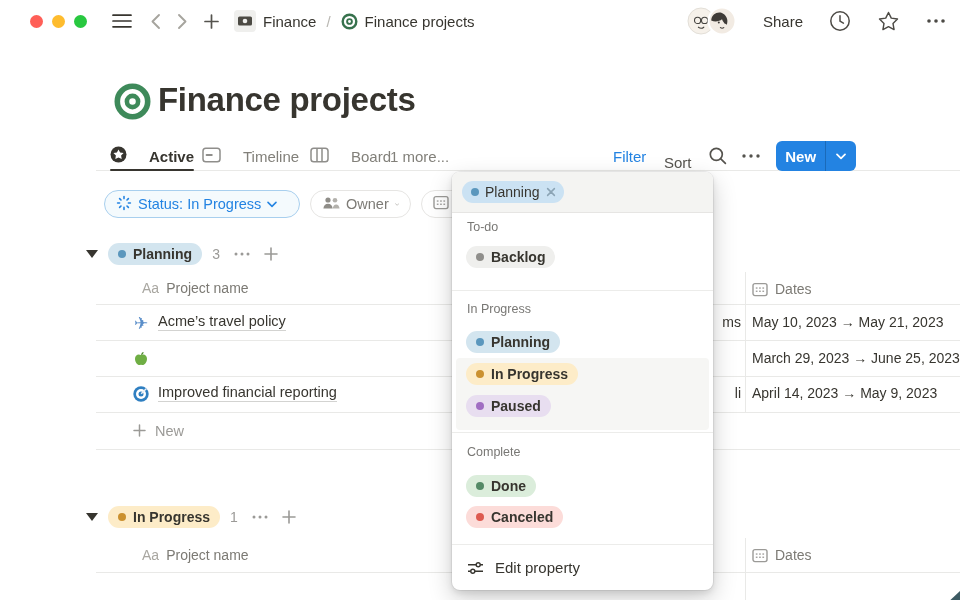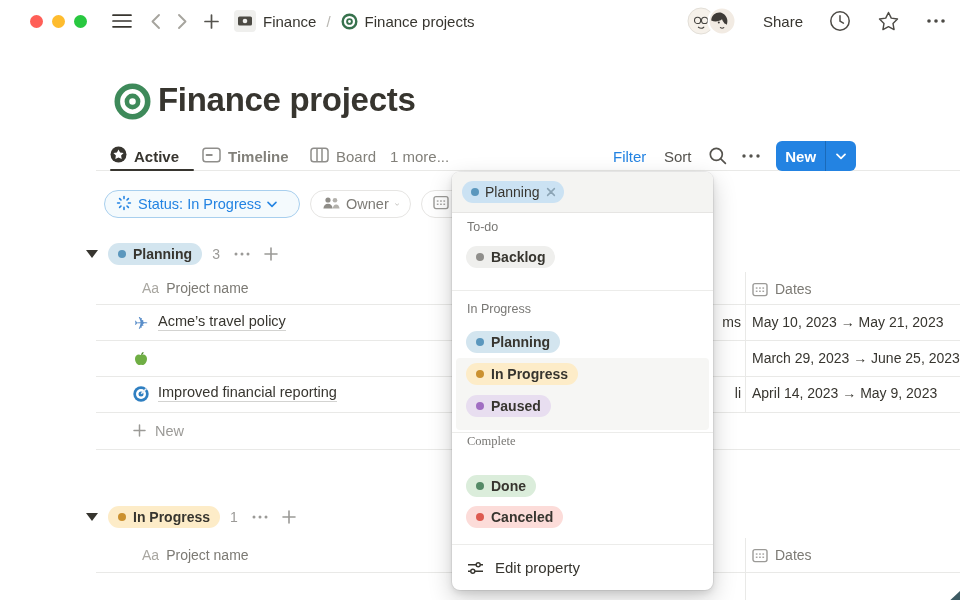--- a/index.html
+++ b/index.html
@@ -11,21 +11,21 @@
   .tl{width:13px;height:13px;border-radius:50%;margin-right:9px;}
   .tbicon{display:flex;align-items:center;justify-content:center;cursor:pointer;}
   .bc-iconbox{width:22px;height:22px;border-radius:4px;background:#efefed;display:flex;align-items:center;justify-content:center;}
   .bc-text{font-size:15px;color:#37352f;margin:0 4px 0 7px;cursor:pointer;}
   .bc-sep{font-size:15px;color:#b9b7b2;margin:0 6px;}
   .tb-right{margin-left:auto;display:flex;align-items:center;gap:26px;}
   .share{font-size:15px;color:#37352f;cursor:pointer;}
   
   .page-title{position:absolute;left:158px;top:81px;font-size:33px;font-weight:700;letter-spacing:-.3px;}
   
-  .tab{position:absolute;top:141px;height:30px;display:flex;align-items:center;gap:7px;font-size:15px;cursor:pointer;}
+  .tab{position:absolute;top:141px;height:30px;display:flex;align-items:center;gap:22px;font-size:15px;cursor:pointer;}
   .tab .lbl{color:#82807a;}
   .tab.active .lbl{color:#37352f;font-weight:600;}
   .tabs-divider{position:absolute;left:96px;right:0;top:170px;height:1px;background:#e9e9e7;}
   .active-underline{position:absolute;left:110px;top:169px;width:84px;height:2px;background:#37352f;border-radius:1px;}
   .tool{position:absolute;top:141px;height:30px;display:flex;align-items:center;font-size:15px;cursor:pointer;}
   .newbtn{position:absolute;left:776px;top:141px;width:80px;height:30px;background:#2383e2;border-radius:6px;display:flex;color:#fff;cursor:pointer;}
   .newbtn .main{width:50px;display:flex;align-items:center;justify-content:center;font-size:15px;font-weight:600;}
   .newbtn .arrow{width:30px;display:flex;align-items:center;justify-content:center;border-left:1px solid rgba(12,60,110,.35);}
   
   .fpill{position:absolute;top:190px;height:28px;border-radius:15px;display:flex;align-items:center;gap:6px;padding:0 11px;box-sizing:border-box;font-size:14.5px;cursor:pointer;background:#fff;border:1px solid #e6e5e3;}
@@ -156,21 +156,21 @@
 
   <div class="tab active" style="left:110px;">
     <span>
       <svg width="17" height="17" viewBox="0 0 17 17">
           <circle cx="8.5" cy="8.5" r="8" fill="#37352f"></circle>
           <path d="M8.5 3.4l1.6 3.2 3.5.5-2.5 2.5.6 3.5-3.2-1.7-3.2 1.7.6-3.5L3.4 7.1l3.5-.5z" fill="#fff"></path>
         </svg>
     </span>
     <span class="lbl">Active</span>
   </div>
-  <div class="tab" style="left:202px;font-weight:bold;">
+  <div class="tab" style="left:202px;">
     <span>
       <svg width="19" height="16" viewBox="0 0 19 16">
           <rect x="1" y="1.3" width="17" height="13.4" rx="2.8" fill="none" stroke="#8f8e8b" stroke-width="1.5"></rect>
           <path d="M4.6 8h5.2" stroke="#8f8e8b" stroke-width="1.9" stroke-linecap="round"></path>
         </svg>
     </span>
     <span class="lbl">Timeline</span>
   </div>
   <div class="tab" style="left:310px;">
     <span>
@@ -183,21 +183,21 @@
   </div>
   <div class="tab" style="left:390px;">
     <span class="lbl">1 more...</span>
   </div>
   <div class="tabs-divider"></div>
   <div class="active-underline"></div>
 
   <div class="tool" style="left: 613px; font-weight: 500; color: rgb(35, 131, 226);">
       <span>Filter</span>
     </div>
-  <div class="tool" style="left:664px;color:#55534e;">
+  <div class="tool" style="left:664px;color:#55534e;align-items:flex-end;">
       <span>Sort</span>
     </div>
   <div class="tool" style="left:708px;">
     <svg width="20" height="20" viewBox="0 0 20 20">
         <circle cx="8.3" cy="8.3" r="6" fill="none" stroke="#55534e" stroke-width="1.7"></circle>
         <path d="M12.8 12.8l4.6 4.6" stroke="#55534e" stroke-width="1.7" stroke-linecap="round"></path>
       </svg>
   </div>
   <div class="tool" style="left:741px;">
     <svg width="20" height="6" viewBox="0 0 20 6">
@@ -405,21 +405,21 @@
     <span class="mopt tag" style="top: 191px; background-color: rgb(253, 236, 200);">
       <span class="dot" style="background-color: rgb(203, 145, 47);"></span>
       <span>In Progress</span>
     </span>
     <span class="mopt tag" style="top: 223px; background-color: rgb(232, 222, 240);">
       <span class="dot" style="background-color: rgb(160, 109, 194);"></span>
       <span>Paused</span>
     </span>
     <div class="mdiv" style="top:260px;"></div>
 
-    <span class="mlabel" style="top:262px;font-family:Liberation Serif, serif;">Complete</span>
+    <span class="mlabel" style="top:273px;">Complete</span>
     <span class="mopt tag" style="top: 303px; background-color: rgb(219, 237, 219);">
       <span class="dot" style="background-color: rgb(84, 138, 102);"></span>
       <span>Done</span>
     </span>
     <span class="mopt tag" style="top: 334px; background-color: rgb(252, 220, 217);">
       <span class="dot" style="background-color: rgb(221, 90, 80);"></span>
       <span>Canceled</span>
     </span>
     <div class="mdiv" style="top:372px;"></div>
 

